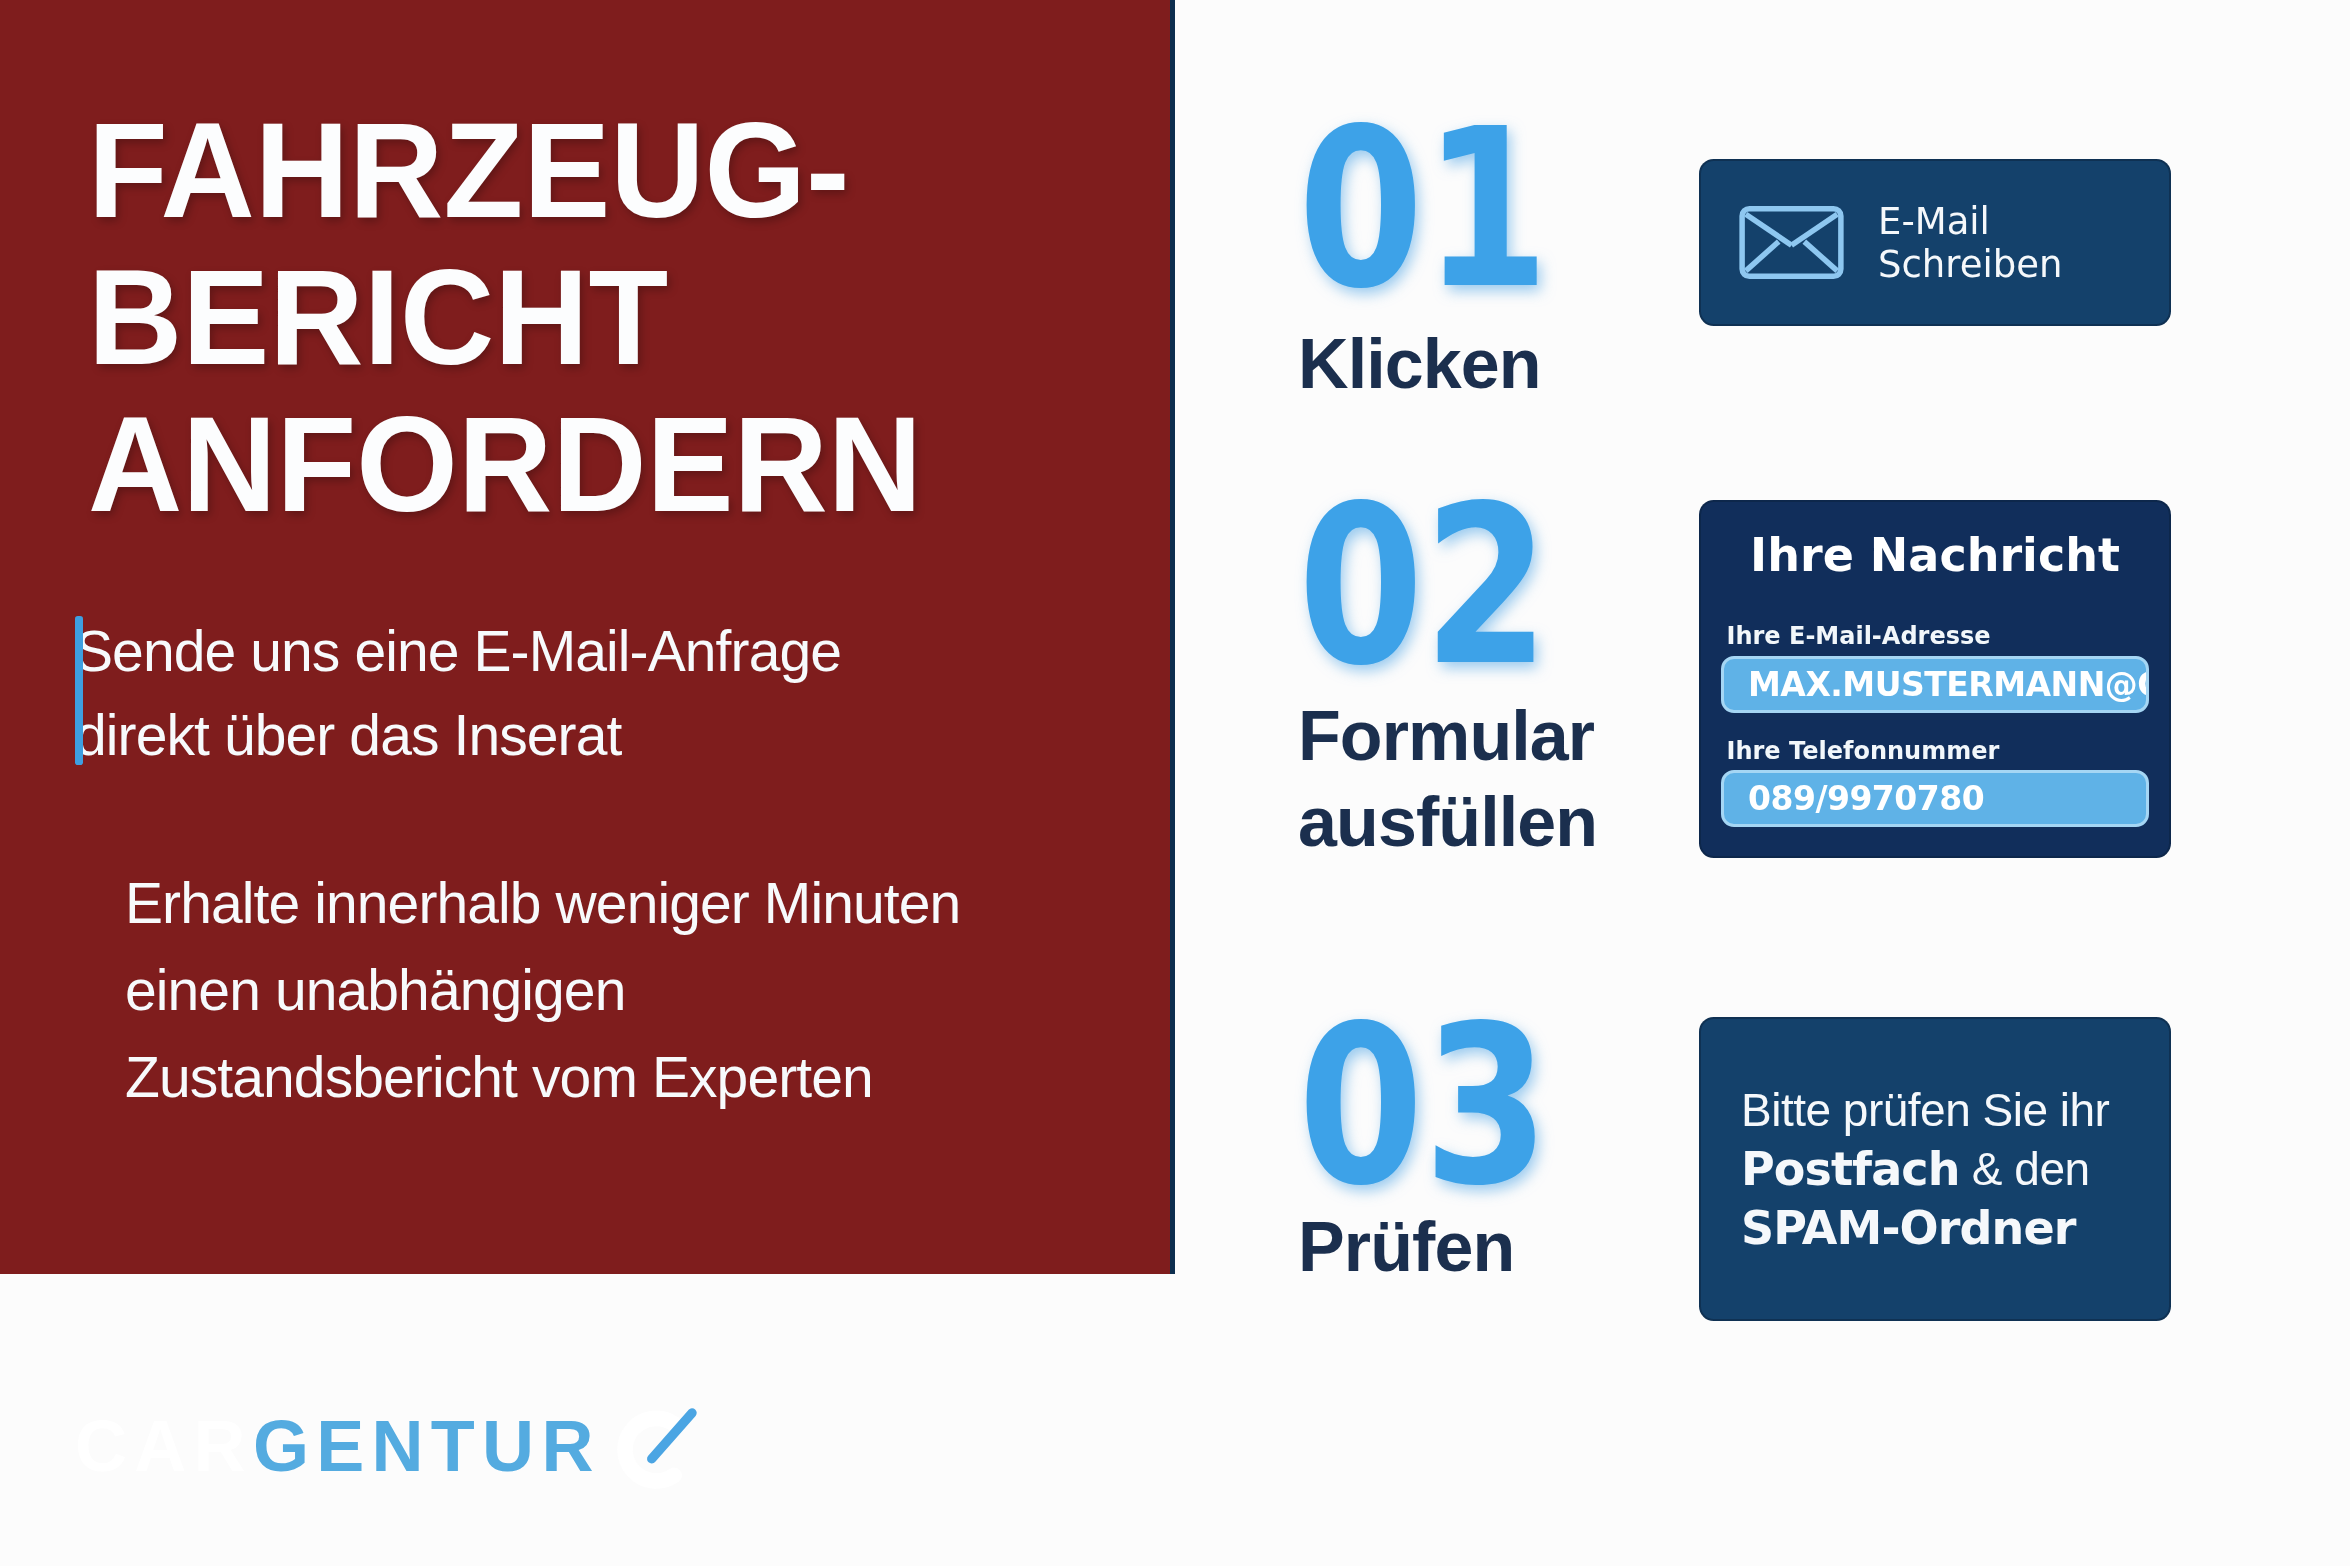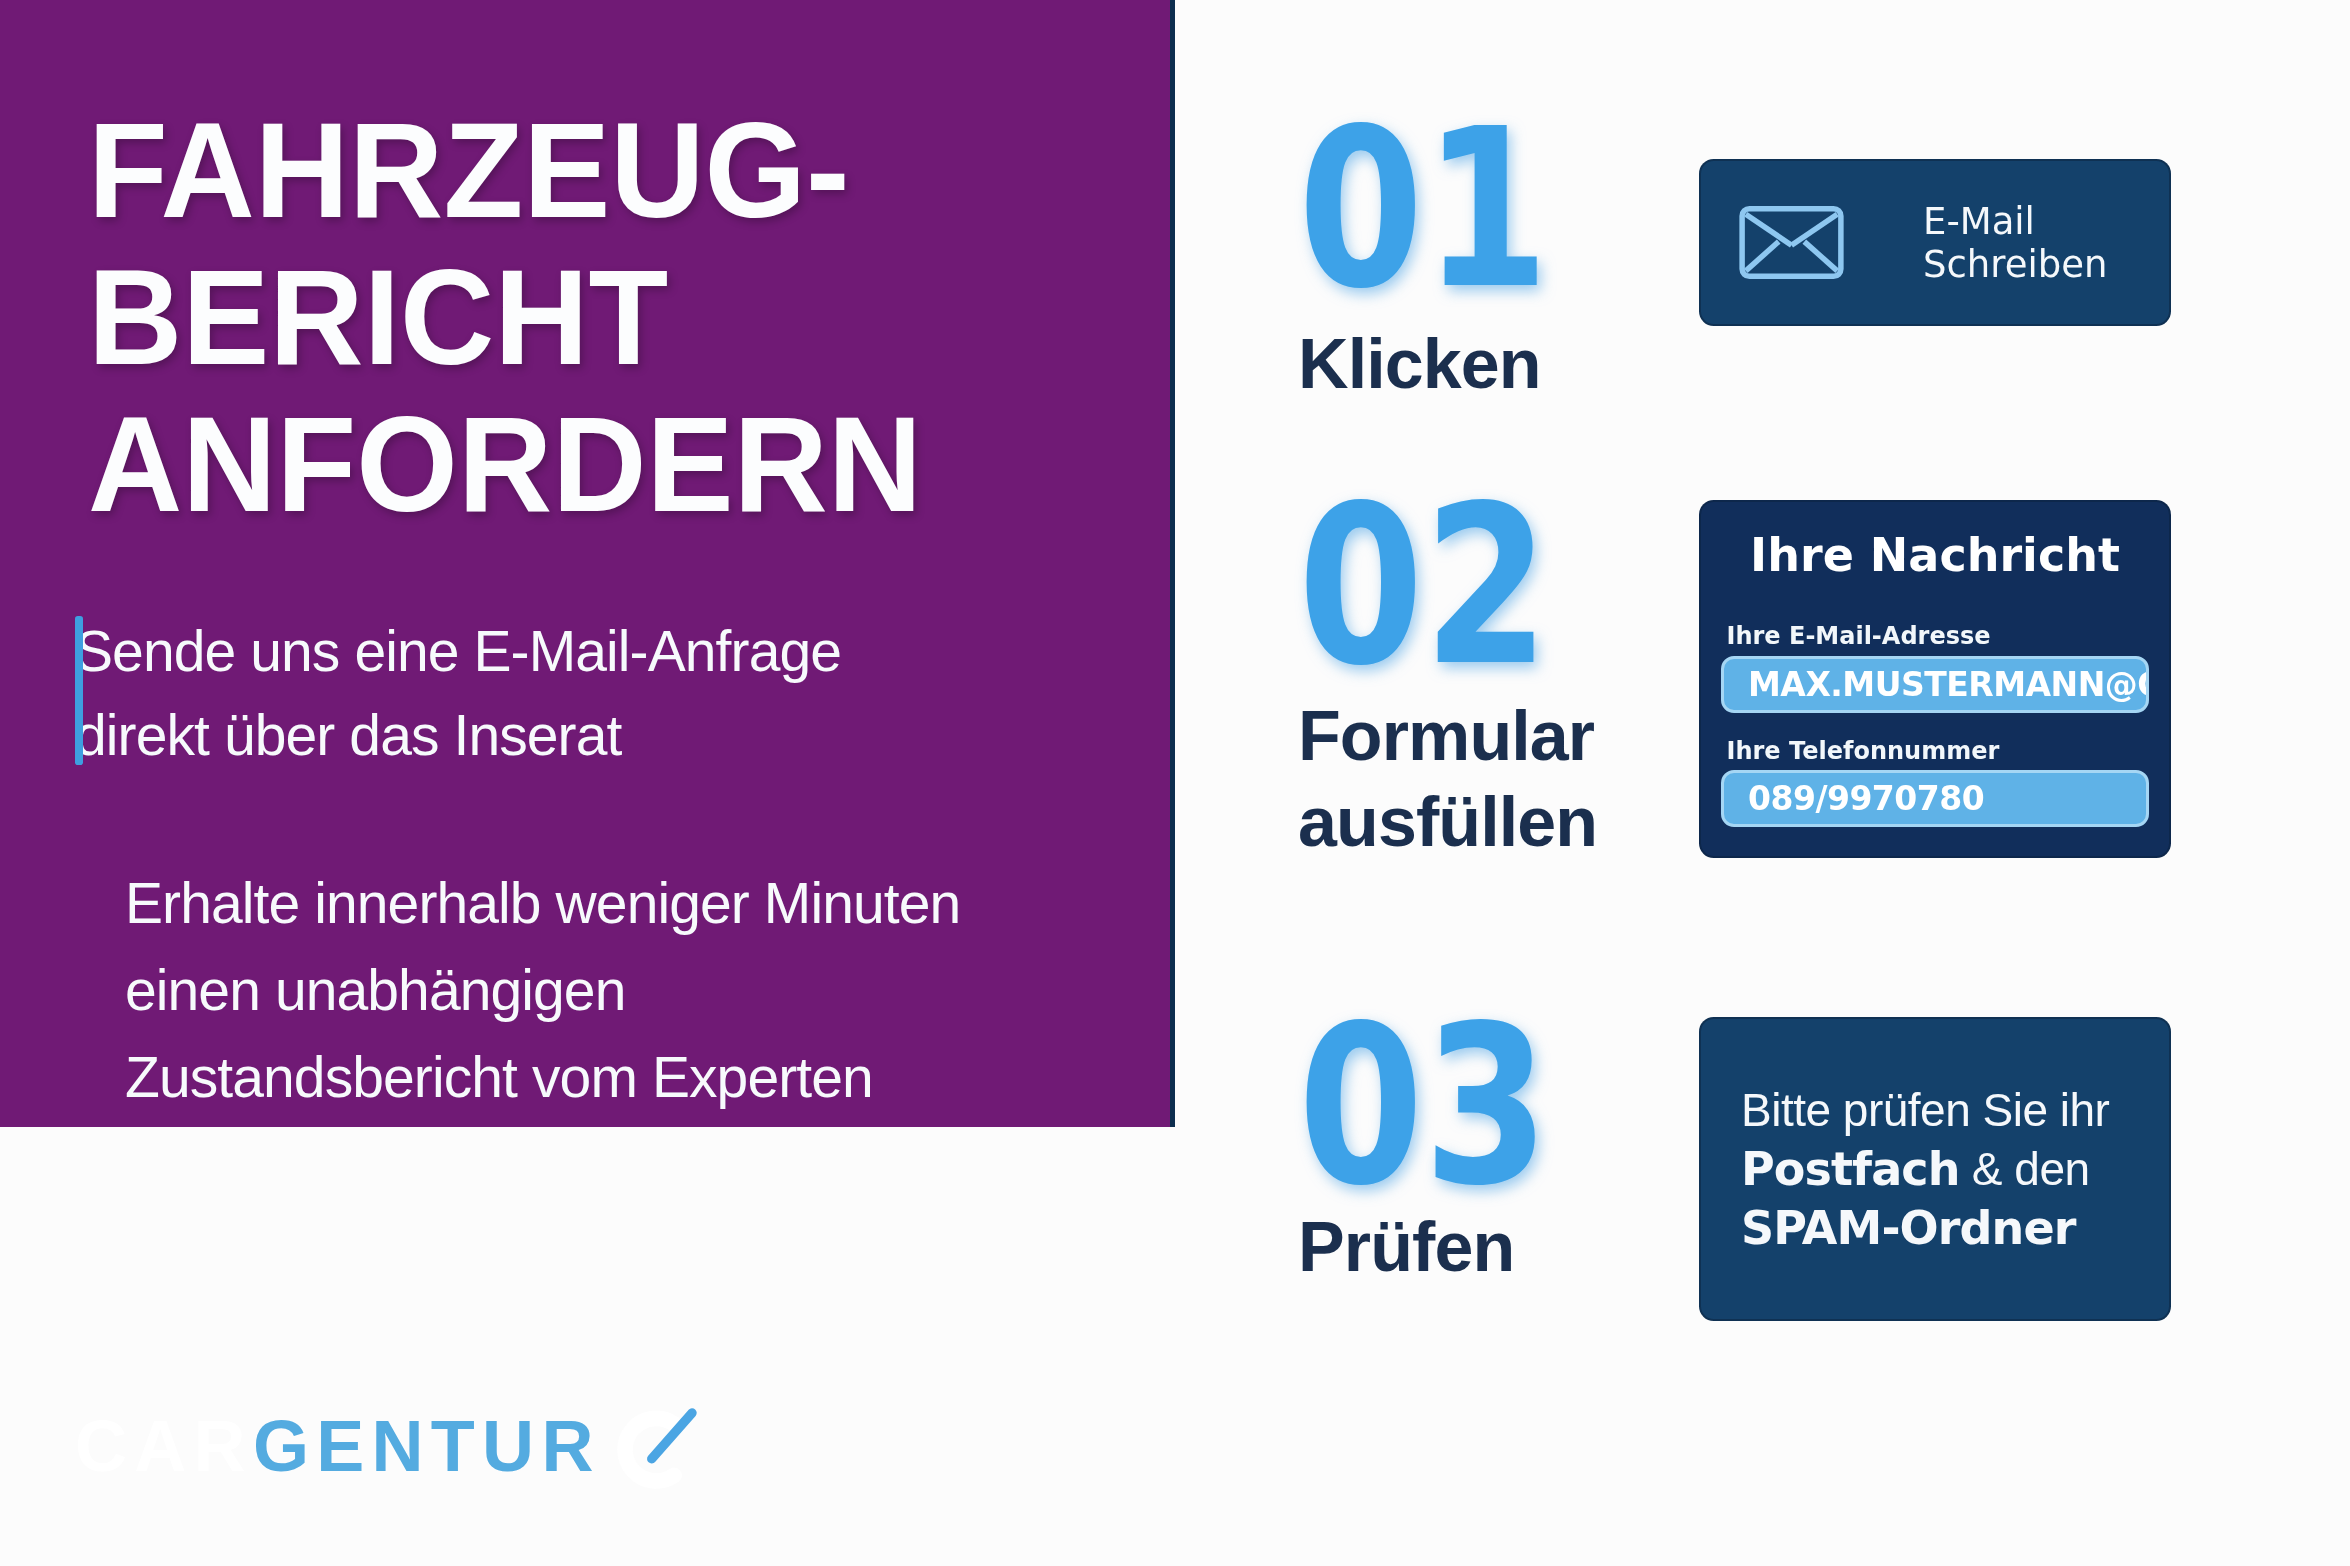--- a/index.html
+++ b/index.html
@@ -4,22 +4,22 @@
 <style>
   html,body{margin:0;padding:0;background:#e8e8e8;}
   *{box-sizing:border-box;}
   #canvas{
     position:relative;width:2351px;height:1567px;overflow:hidden;
     background:#FCFCFC;font-family:"Liberation Sans",sans-serif;
   }
 
   
   .left-panel{
-    position:absolute;left:0;top:0;width:1175px;height:1127px;
-    background:#701a75;border-right:5.5px solid #0D2E4E;
+    position:absolute;left:0;top:0;width:1175px;height:1274px;
+    background:#7f1d1d;border-right:5.5px solid #0D2E4E;
   }
   .main-title{
     position:absolute;left:88px;top:97px;
     font-size:136px;line-height:147px;font-weight:700;color:#FCFDFE;
     letter-spacing:0;transform:scaleX(0.96);transform-origin:left top;
     text-shadow:2.8px 3.7px 9.2px rgba(0,0,0,0.25);
   }
   .subtitle-wrap{position:absolute;left:75px;top:609px;}
   .subtitle-bar{
     position:absolute;left:0;top:7.3px;width:8.3px;height:149px;
@@ -58,21 +58,21 @@
   .l1{top:321px;} .l2{top:693px;} .l3{top:1204px;}
 
   .card{
     position:absolute;left:1699px;width:472px;
     background:#14416B;border:2.8px solid rgba(9,32,56,0.45);
     border-radius:14.7px;color:#F5F8FB;
   }
   
   .card-button{
     top:159px;height:167px;display:flex;align-items:center;
-    padding-left:37px;cursor:pointer;gap:45px;
+    padding-left:37px;cursor:pointer;
   }
   .envelope{width:107px;height:75px;flex:0 0 auto;}
   .card-button-text{
     margin-left:33px;font-family:"DejaVu Sans",sans-serif;
     font-size:37px;color:#F5F8FB;
   }
   
   .card-form{top:500px;height:358px;background:#112E5B;padding:0 20px;}
   .form-title{
     padding-top:26px;text-align:center;

